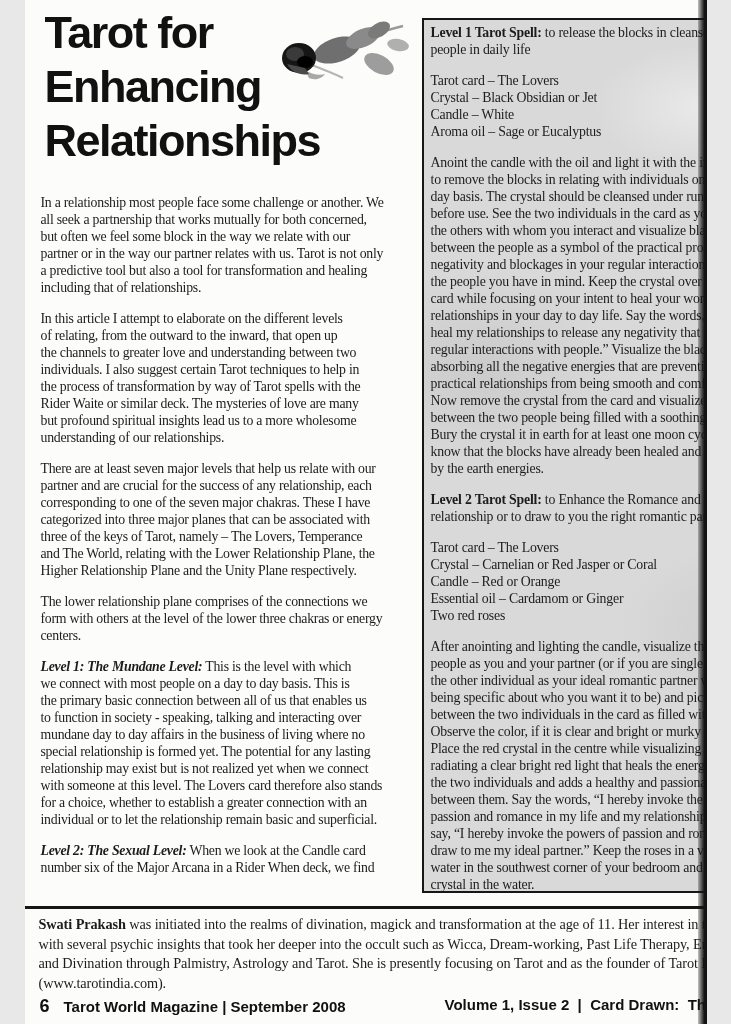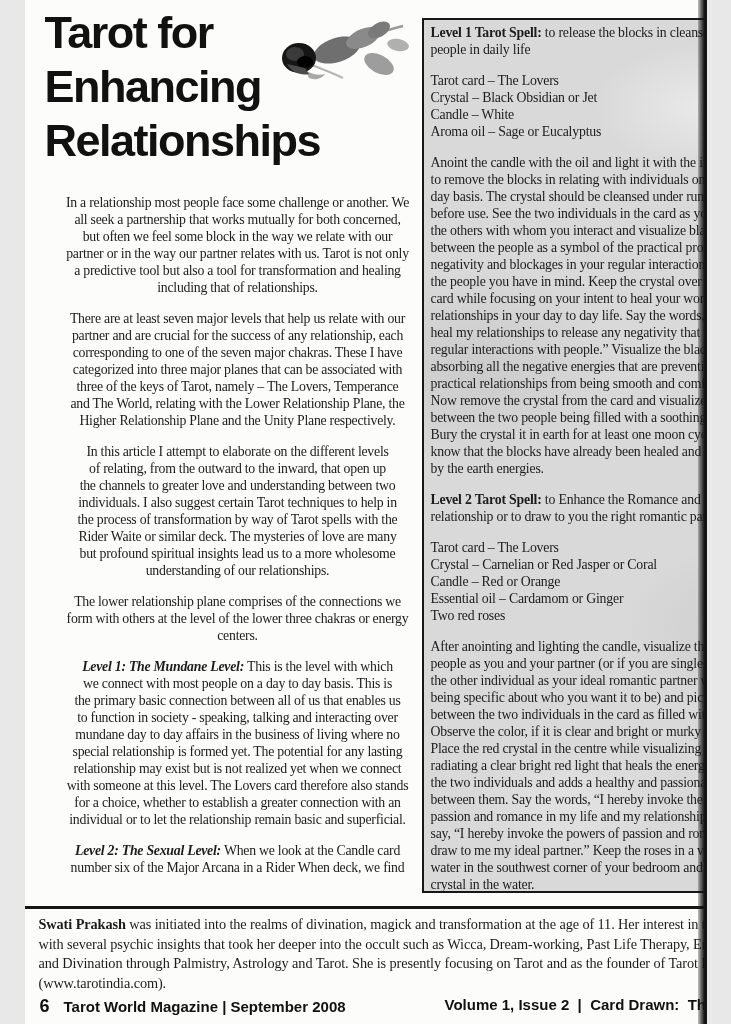--- a/index.html
+++ b/index.html
@@ -12,24 +12,23 @@
   
   #title{
     position:absolute; left:20px; top:6px;
     font-family:"Liberation Sans", sans-serif;
     font-weight:bold; font-size:45px; line-height:54px;
     letter-spacing:-1.5px; color:#111;
   }
   #rose{position:absolute; left:250px; top:12px; width:138px; height:88px;}
   
   #leftcol{
-    position:absolute; left:24px; top:194px; width:378px;
+    position:absolute; left:16px; top:194px; width:378px;
     font-size:13.8px; line-height:17px; letter-spacing:-0.25px;
     z-index:1;
-    text-align:center;
   }
   .para{margin:0 0 14px 0;}
   .lead-bi{font-weight:bold; font-style:italic;margin-top:31px;}
   .lead-b{font-weight:bold;}
   #section-heading{
     font-weight:bold; text-decoration:underline;
     margin:0 0 2px 0; font-size:14.2px;
   }
   
   #spellbox{
@@ -92,35 +91,35 @@
     <path d="M12,52 C16,60 26,64 34,62 L30,56 Z" fill="#4a4a4a"></path>
   </svg>
 
   <div id="leftcol">
     <div class="para pre">In a relationship most people face some challenge or another. We
 all seek a partnership that works mutually for both concerned,
 but often we feel some block in the way we relate with our
 partner or in the way our partner relates with us. Tarot is not only
 a predictive tool but also a tool for transformation and healing
 including that of relationships.</div>
-    <div class="para pre">There are at least seven major levels that help us relate with our
-partner and are crucial for the success of any relationship, each
-corresponding to one of the seven major chakras. These I have
-categorized into three major planes that can be associated with
-three of the keys of Tarot, namely – The Lovers, Temperance
-and The World, relating with the Lower Relationship Plane, the
-Higher Relationship Plane and the Unity Plane respectively.</div>
     <div class="para pre">In this article I attempt to elaborate on the different levels
 of relating, from the outward to the inward, that open up
 the channels to greater love and understanding between two
 individuals. I also suggest certain Tarot techniques to help in
 the process of transformation by way of Tarot spells with the
 Rider Waite or similar deck. The mysteries of love are many
 but profound spiritual insights lead us to a more wholesome
 understanding of our relationships.</div>
+    <div class="para pre">There are at least seven major levels that help us relate with our
+partner and are crucial for the success of any relationship, each
+corresponding to one of the seven major chakras. These I have
+categorized into three major planes that can be associated with
+three of the keys of Tarot, namely – The Lovers, Temperance
+and The World, relating with the Lower Relationship Plane, the
+Higher Relationship Plane and the Unity Plane respectively.</div>
     <div class="para pre">The lower relationship plane comprises of the connections we
 form with others at the level of the lower three chakras or energy
 centers.</div>
     <div class="para">
       <div class="pre"><span class="lead-bi">Level 1: The Mundane Level:</span><span> This is the level with which</span></div>
       <div class="pre">we connect with most people on a day to day basis. This is
 the primary basic connection between all of us that enables us
 to function in society - speaking, talking and interacting over
 mundane day to day affairs in the business of living where no
 special relationship is formed yet. The potential for any lasting

